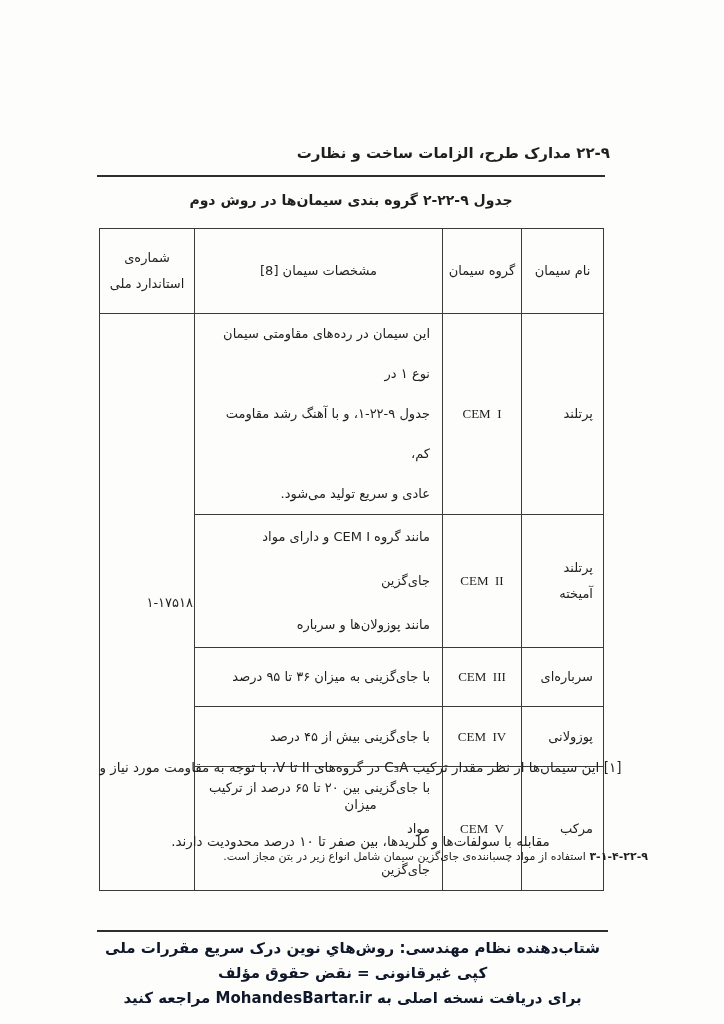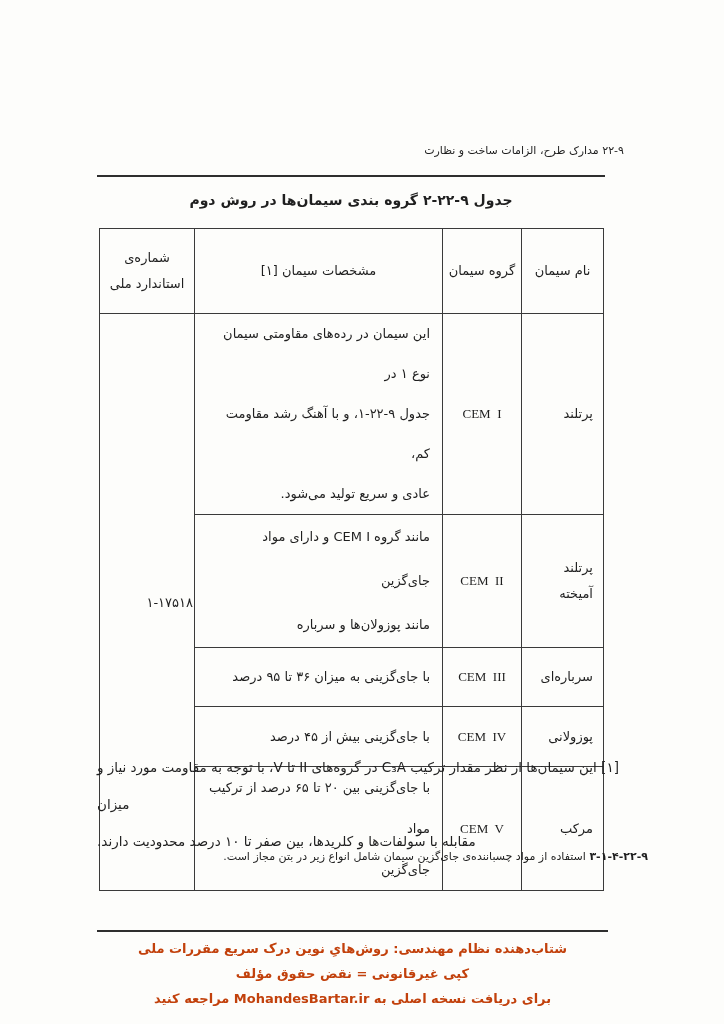--- a/index.html
+++ b/index.html
@@ -11,22 +11,22 @@
     position:relative;
     width:724px;height:1024px;
     margin:0 auto;
     background:#fdfdfb;
     color:#1f1f1f;
     overflow:hidden;
     direction:rtl;
   }
   .abs{position:absolute;}
   .section-heading{
-    top:144px;right:100px;
-    font-size:11px;font-weight:normal;
+    top:144px;right:114px;
+    font-size:15px;font-weight:bold;
     white-space:nowrap;
   }
   .rule{
     height:2px;background:#2e2e2e;
   }
   .rule-top{top:175px;right:119px;width:508px;}
   .table-title{
     top:192px;right:119px;width:508px;
     text-align:center;
     font-size:14px;font-weight:bold;
@@ -71,41 +71,41 @@
   td.std-cell{
     text-align:right;
     font-size:13.5px;
   }
   tr.r0{height:123px;} tr.r0 td.spec-cell{line-height:40px;}
   tr.r1{height:100px;} tr.r1 td.spec-cell{line-height:44px;padding-left:20px;}
   tr.r2{height:59px;}  tr.r2 td.spec-cell{line-height:22px;margin-top:6px;}
   tr.r3{height:60px;}  tr.r3 td.spec-cell{line-height:22px;}
   tr.r4{height:78px;}  tr.r4 td.spec-cell{line-height:41px;}
   .footnote{
-    top:749px;right:76px;width:551px;
+    top:749px;right:88px;width:551px;
     font-size:13.5px;
     line-height:37px;
-    text-align:left;
+    text-align:center;
     white-space:pre-line;
   }
   .clause{
     top:838px;right:76px;width:551px;
     font-size:11px;
     line-height:37px;
     text-align:right;
   }
   .clause .b{font-weight:bold;}
   .rule-footer{top:930px;right:116px;width:511px;}
   .footer{
     top:936px;right:116px;width:511px;
     font-weight:bold;
-    font-size:13px;
+    font-size:15px;
     line-height:25px;
     text-align:center;
-    color:#c2410c;
+    color:#0f172a;
   }
   .footer-line2{
     display:flex;
     flex-direction:row;
     justify-content:center;
     gap:24px;
   }
 </style>
 </head>
 <body>
@@ -122,21 +122,21 @@
     <colgroup>
       <col style="width:82px">
         <col style="width:79px">
         <col style="width:248px">
         <col style="width:95px">
     </colgroup>
     <tbody>
         <tr>
       <th class="hdr">نام سیمان</th>
       <th class="hdr">گروه سیمان</th>
-      <th class="hdr">مشخصات سیمان [۱]</th>
+      <th class="hdr">مشخصات سیمان [8]</th>
       <th class="hdr">شماره‌ی
 استاندارد ملی</th>
     </tr>
     <tr class="r0">
       <td class="name-cell">پرتلند</td>
       <td class="group-cell">CEM  I</td>
       <td class="spec-cell">این سیمان در رده‌های مقاومتی سیمان نوع ۱ در
 جدول ۹‏-‏۲۲‏-‏۱، و با آهنگ رشد مقاومت کم،
 عادی و سریع تولید می‌شود.</td>
       <td class="std-cell" rowspan="5">۱۷۵۱۸‏-‏۱</td>

